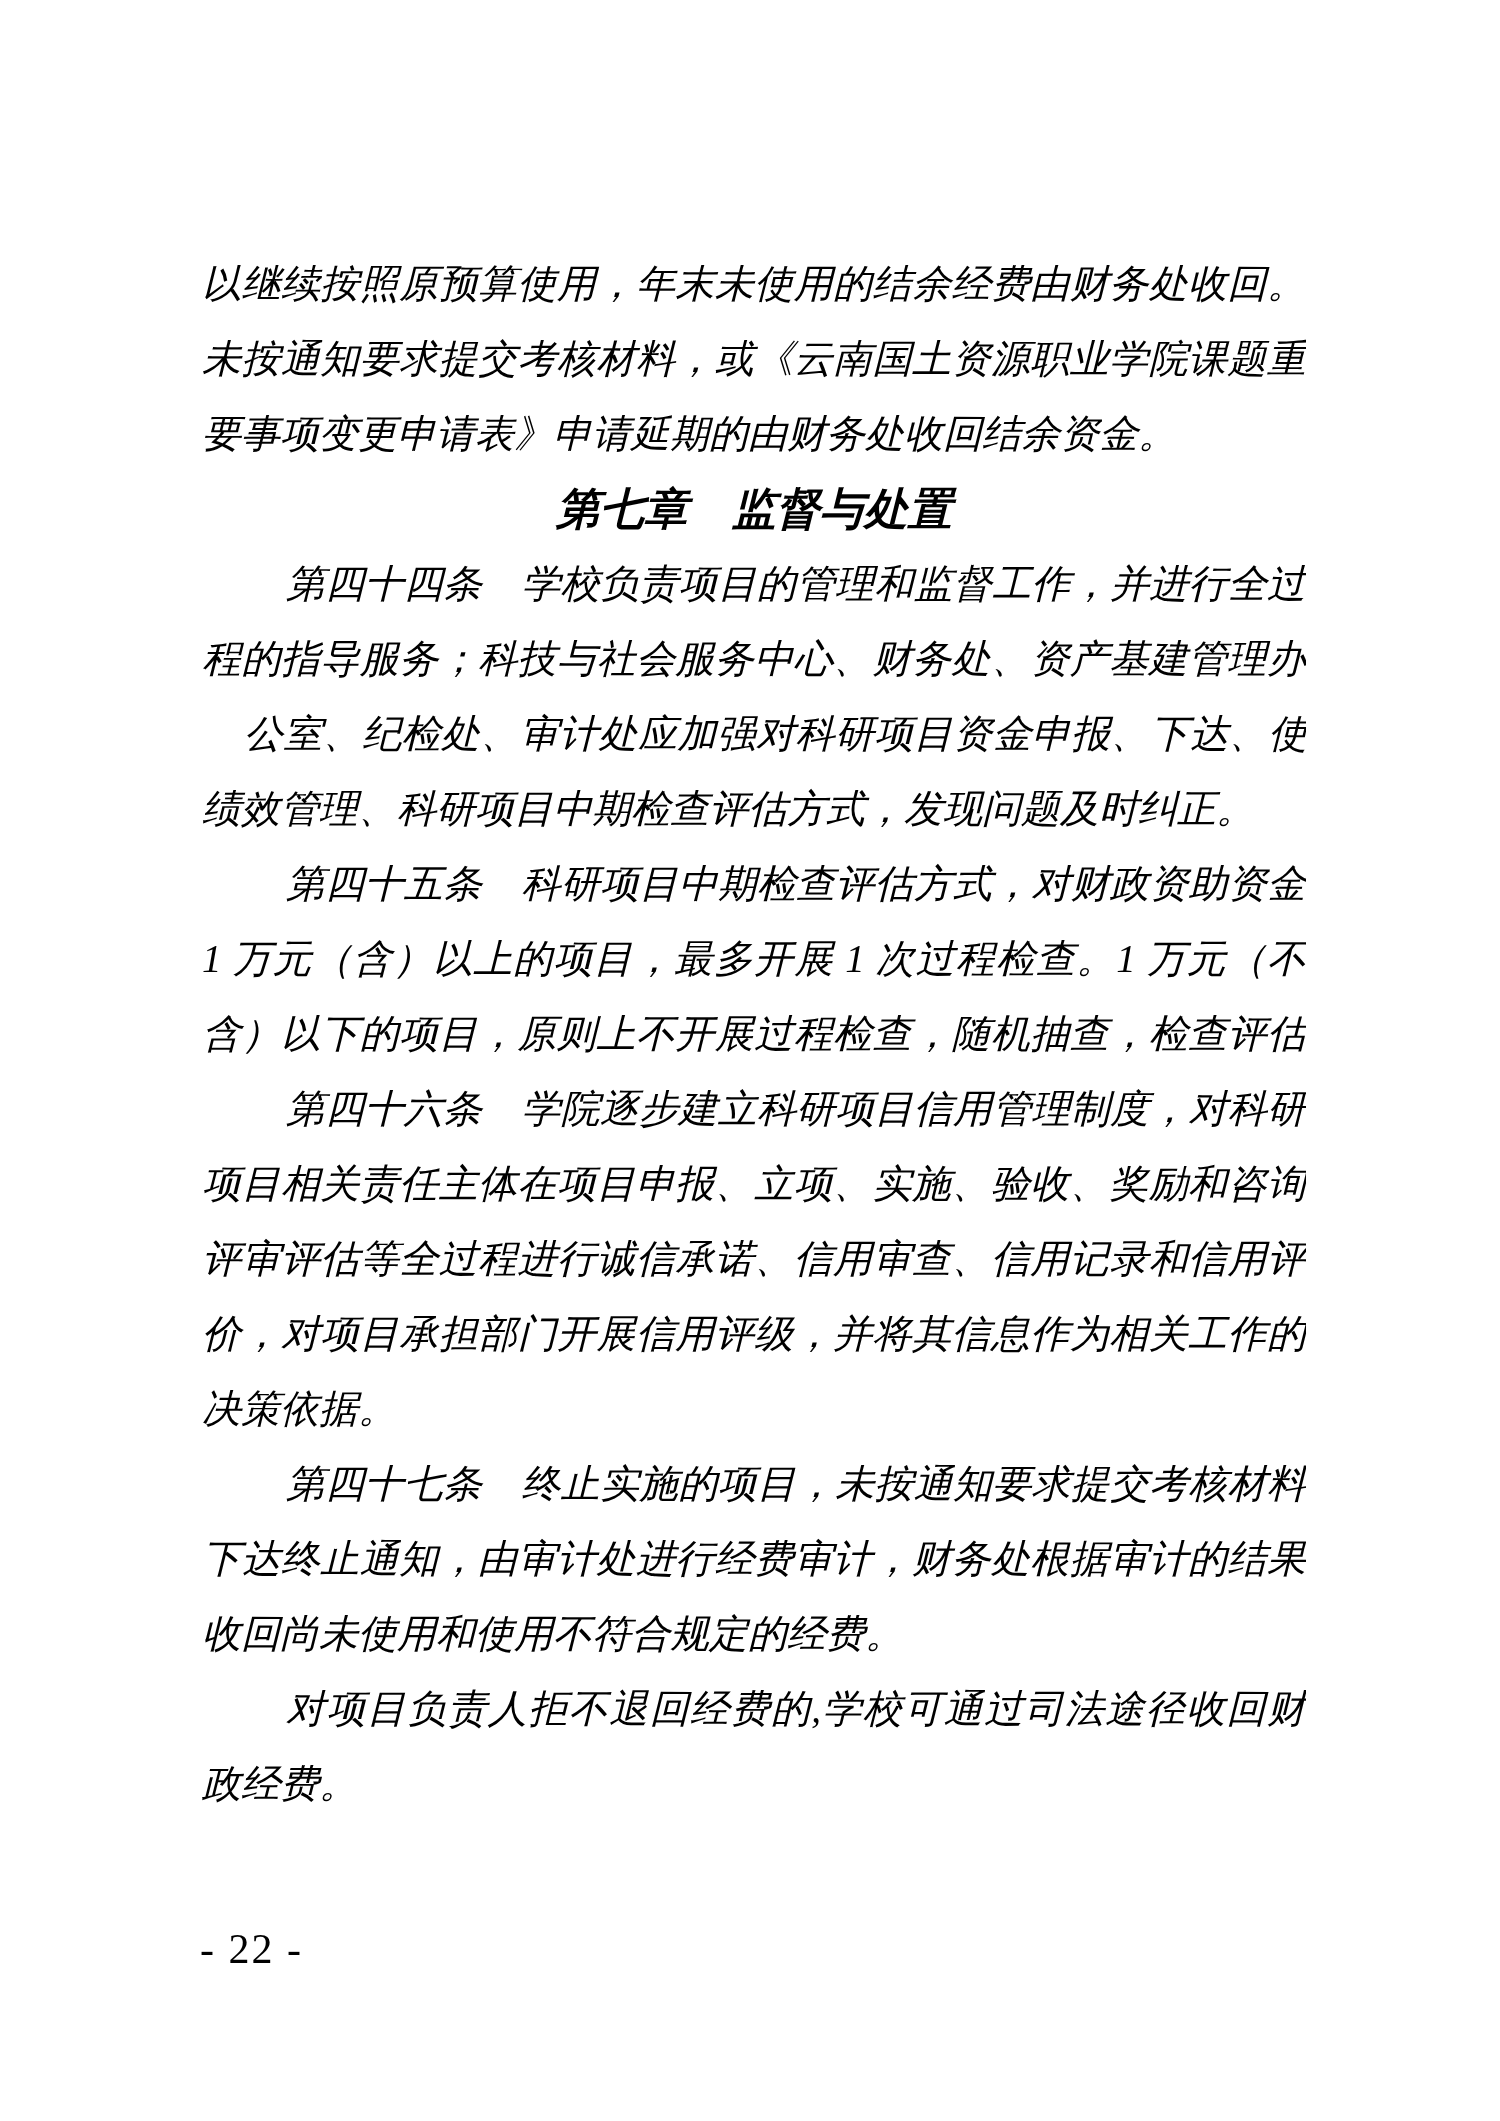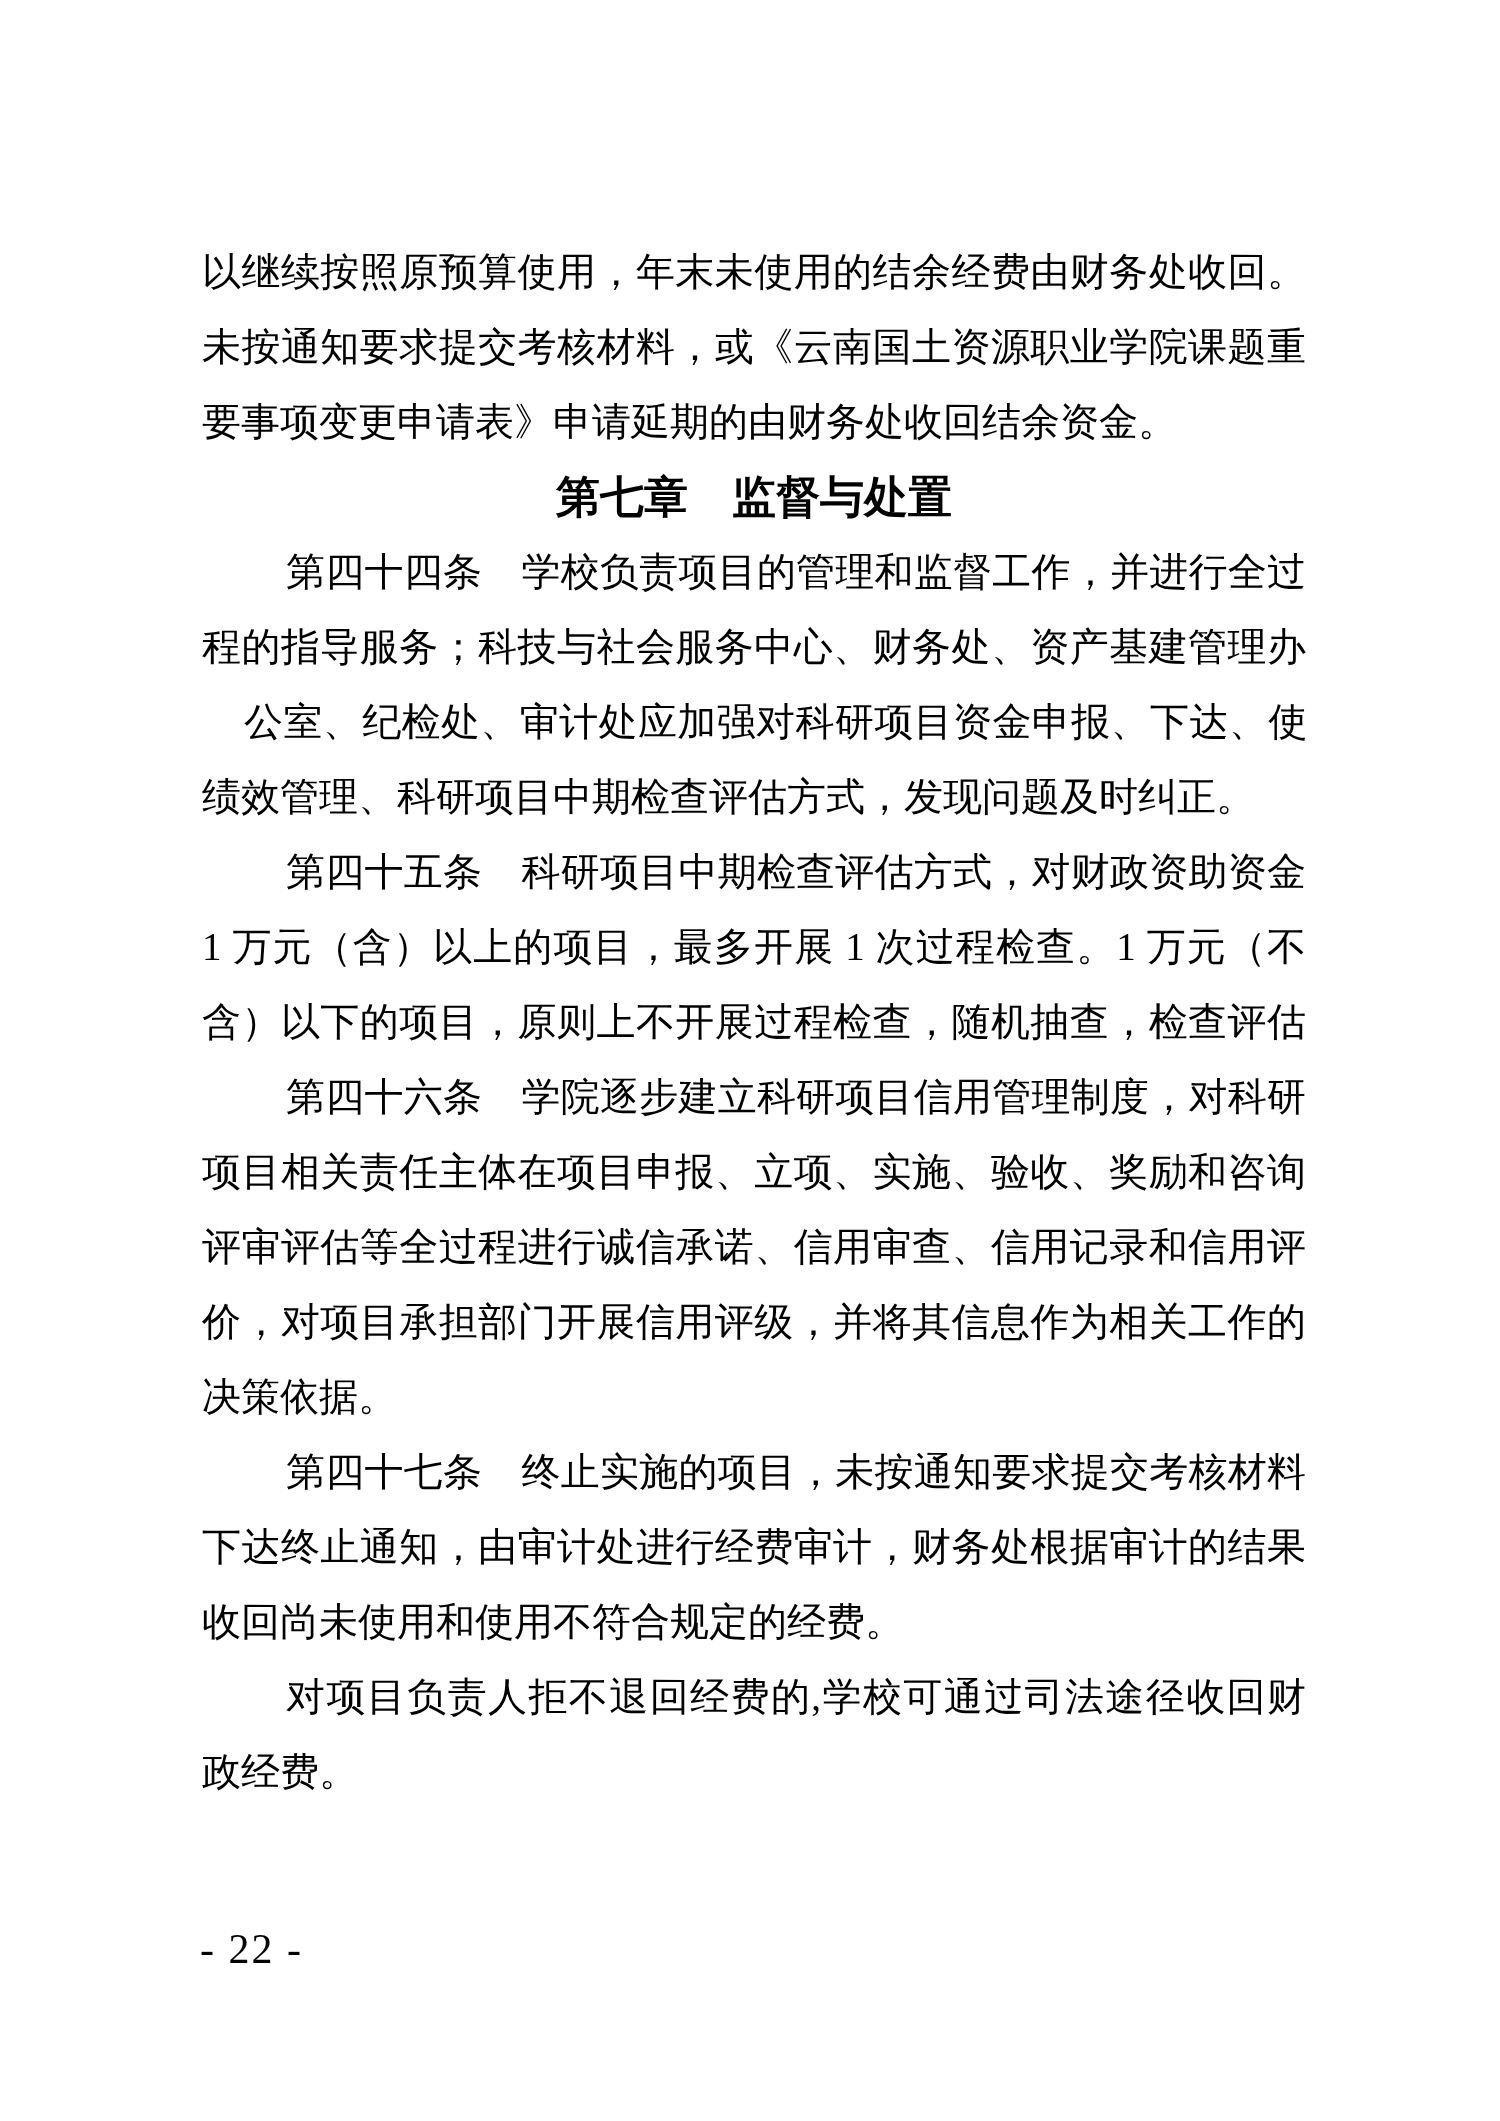--- a/index.html
+++ b/index.html
@@ -7,22 +7,23 @@
     width: 1500px;
     height: 2121px;
     background: #ffffff;
     position: relative;
     color: #000000;
     font-family: "Liberation Serif", serif;
   }
   .content {
     position: absolute;
     left: 202px;
-    top: 234px;
+    top: 246px;
     width: 1104px;
+    font-style: italic;
   }
   .line {
     font-size: 39px;
     line-height: 75px;
     height: 75px;
     text-align: justify;
     text-align-last: justify;
     white-space: pre-wrap;
     overflow: hidden;
   }

